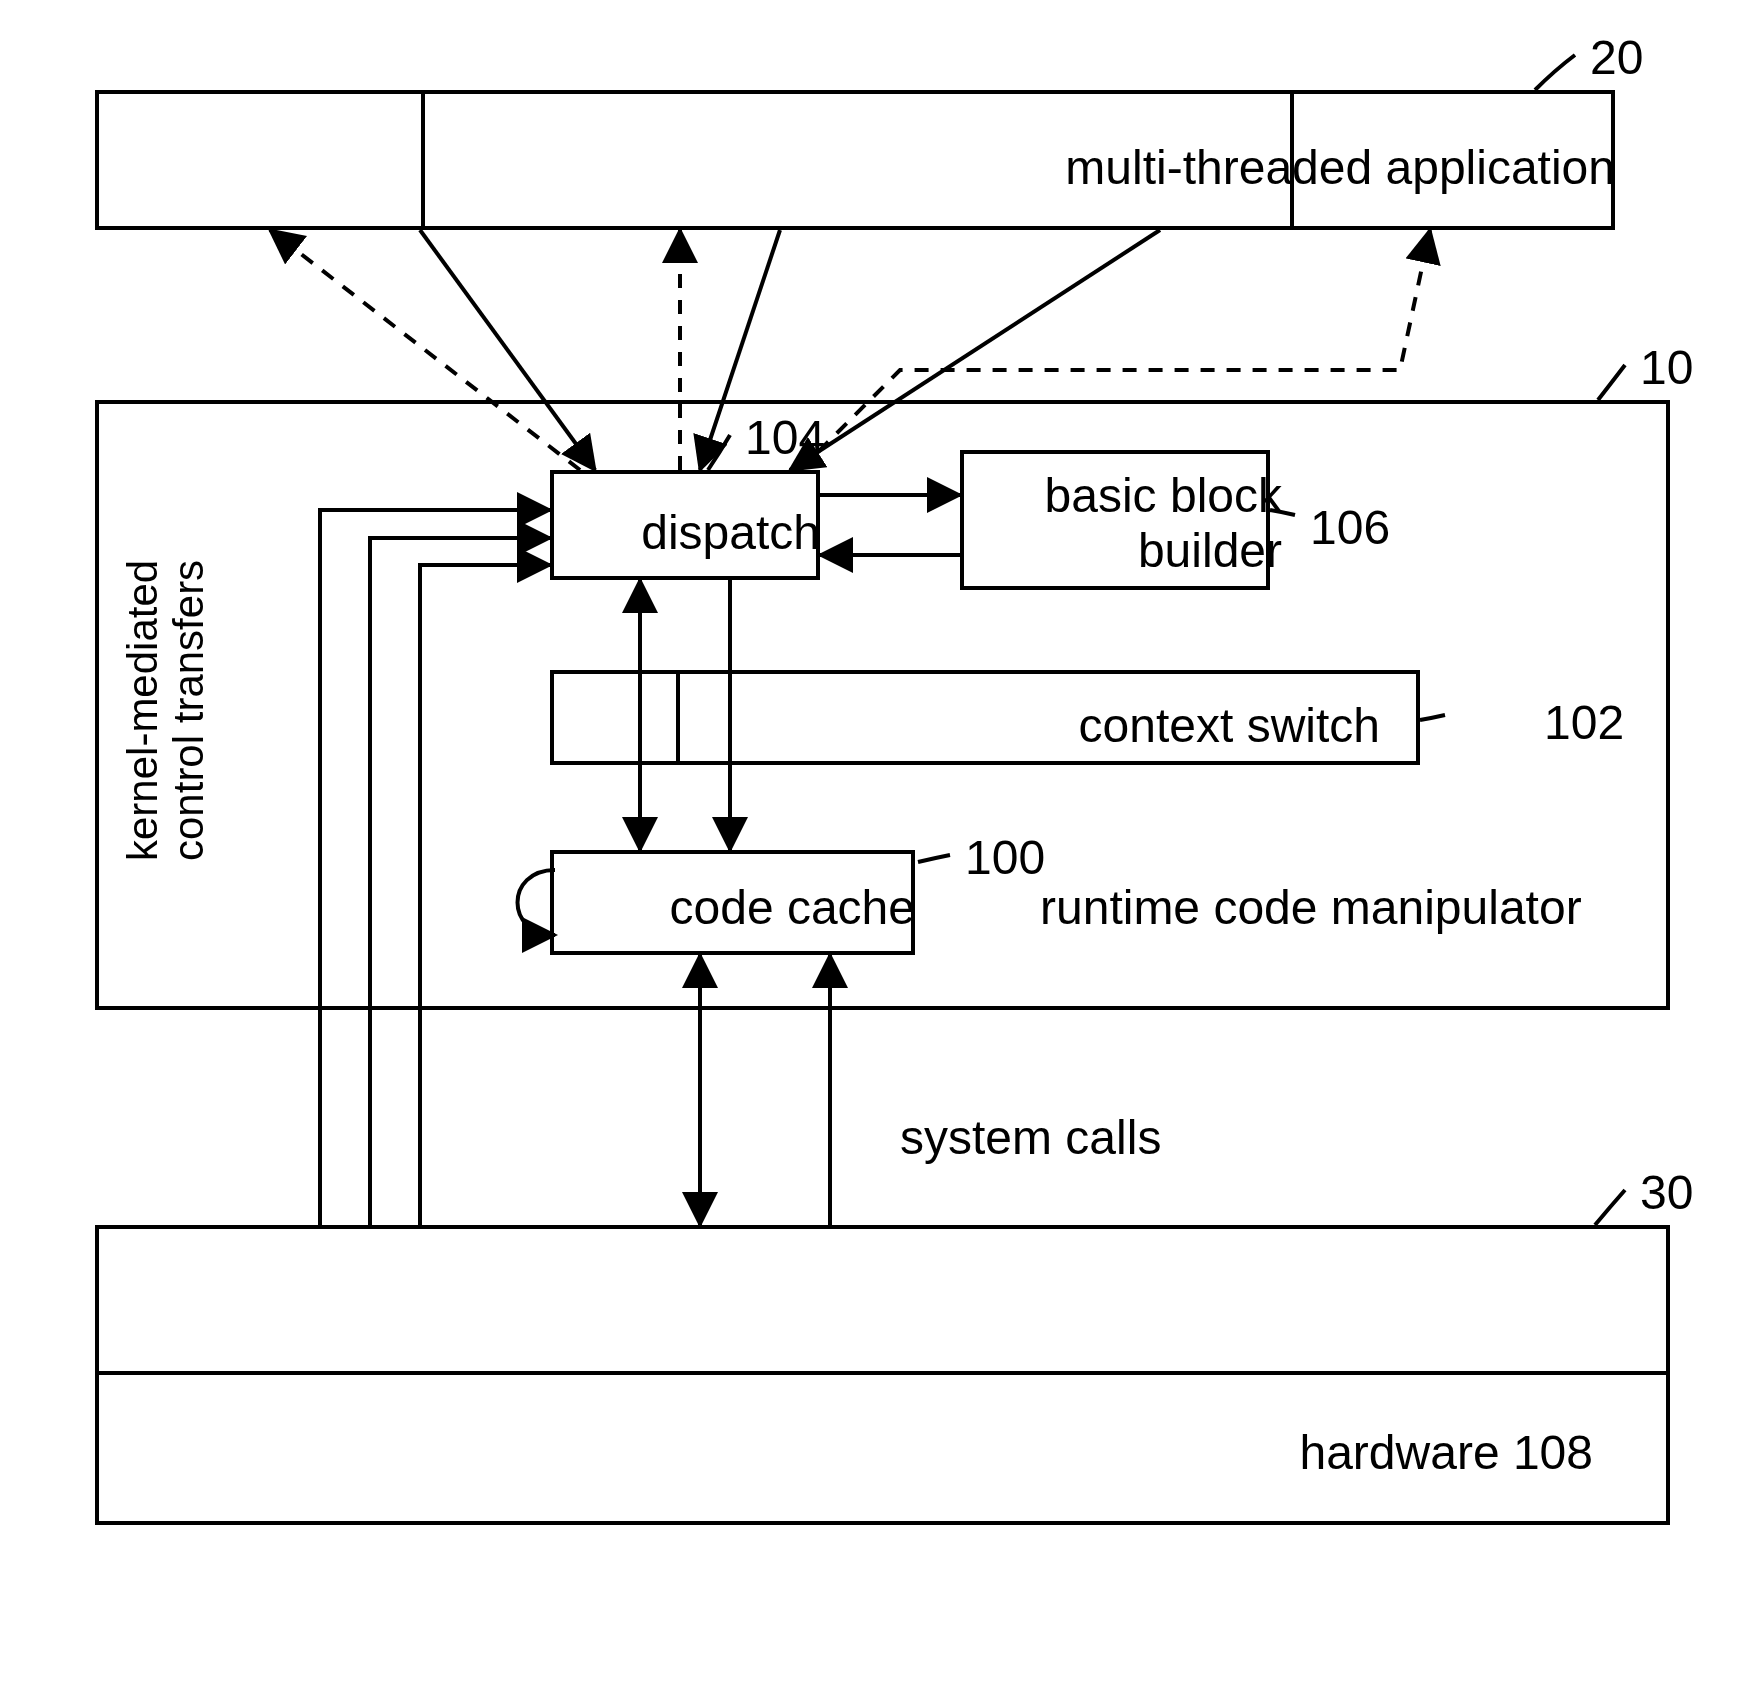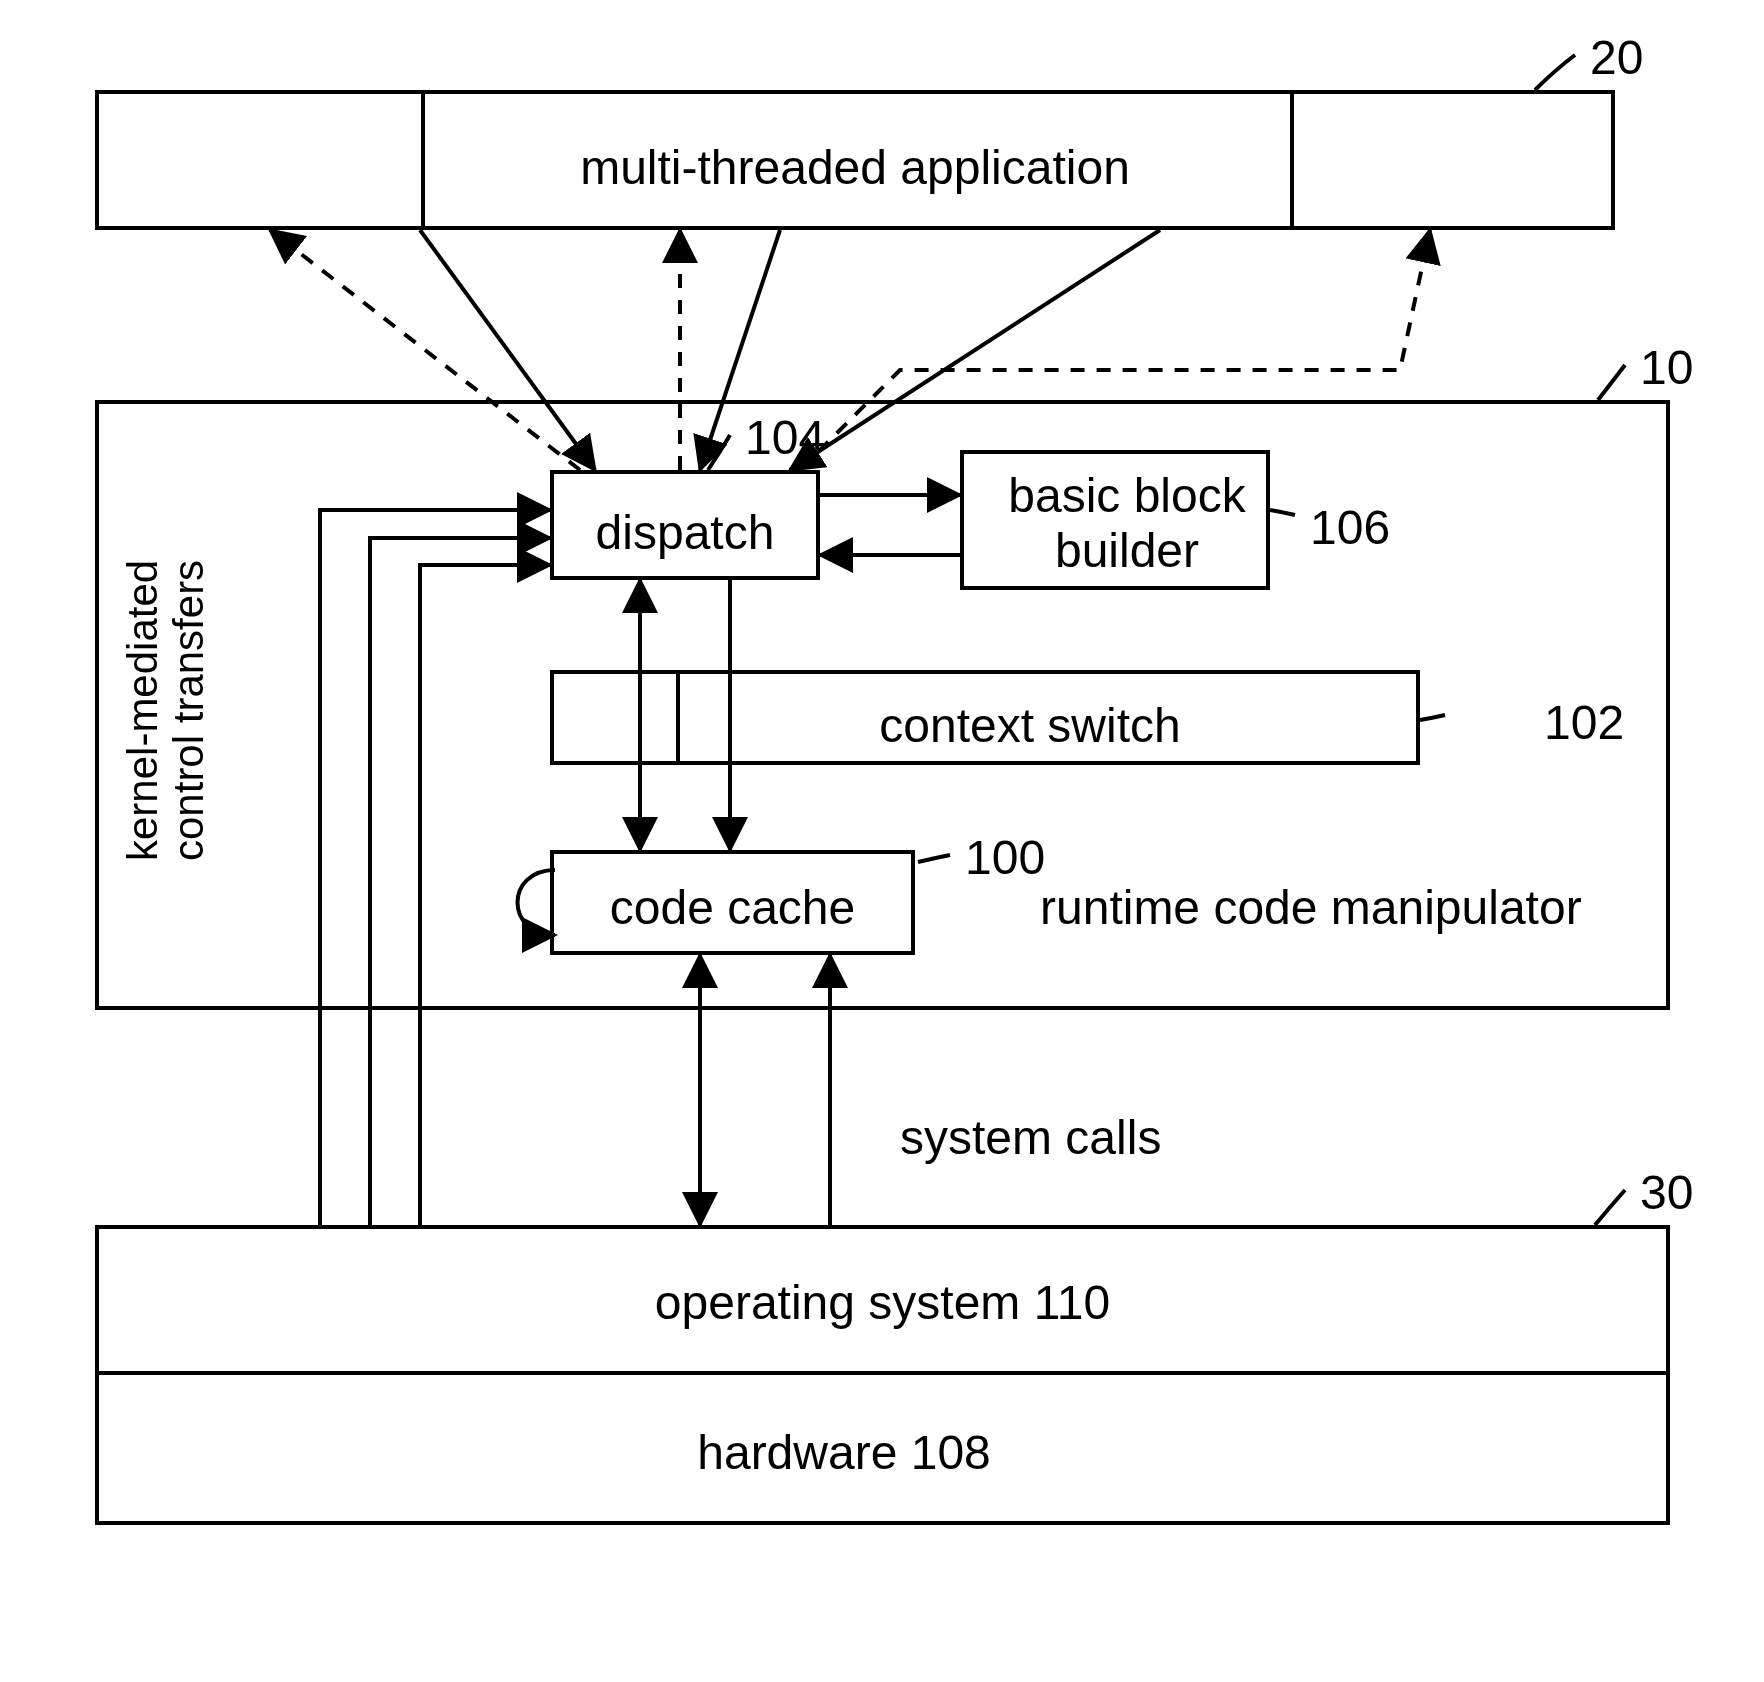--- a/index.html
+++ b/index.html
@@ -26,21 +26,21 @@
     box-sizing: border-box;
     background: #fff;
   }
   .label {
     position: absolute;
     font-size: 48px;
     color: #000;
     white-space: nowrap;
   }
   .label.center {
-    text-align: center;
+    text-align: right;
   }
   .vtext {
     position: absolute;
     font-size: 42px;
     color: #000;
     writing-mode: vertical-rl;
     transform: rotate(180deg);
     text-align: center;
     line-height: 1.1;
   }
@@ -80,21 +80,20 @@
   <div class="label" style="left:1040px; top:880px;">runtime code manipulator</div>
 
   <div class="label center" style="left:550px; top:880px; width:365px;">code cache</div>
 
   <div class="vtext" style="left:120px; top:460px; height:500px;">kernel-mediated<br>control transfers</div>
 
   <div class="label" style="left:900px; top:1110px;">system calls</div>
 
   <div class="box" style="left:95px; top:1225px; width:1575px; height:300px;"></div>
   <div class="box" style="left:95px; top:1225px; width:1575px; height:150px; border-bottom:4px solid #000;"></div>
-  <div class="label center" style="left:95px; top:1275px; width:1575px;">operating system 110</div>
   <div class="label center" style="left:95px; top:1425px; width:1498px;">hardware 108</div>
 
   <div class="label" style="left:1590px; top:30px;">20</div>
   <div class="label" style="left:1640px; top:340px;">10</div>
   <div class="label" style="left:745px; top:410px;">104</div>
   <div class="label" style="left:1310px; top:500px;">106</div>
   <div class="label" style="left:1508px; top:695px;margin-left:36px;">102</div>
   <div class="label" style="left:965px; top:830px;">100</div>
   <div class="label" style="left:1640px; top:1165px;">30</div>
 

